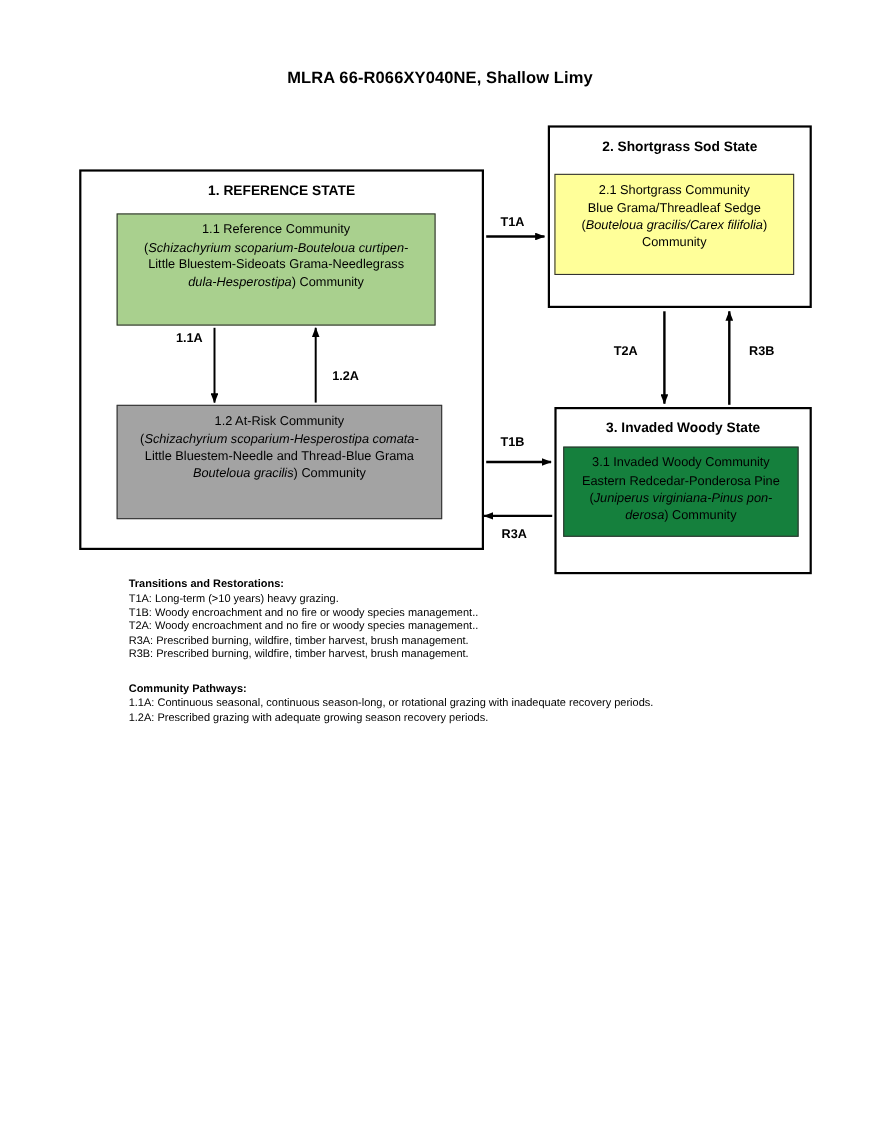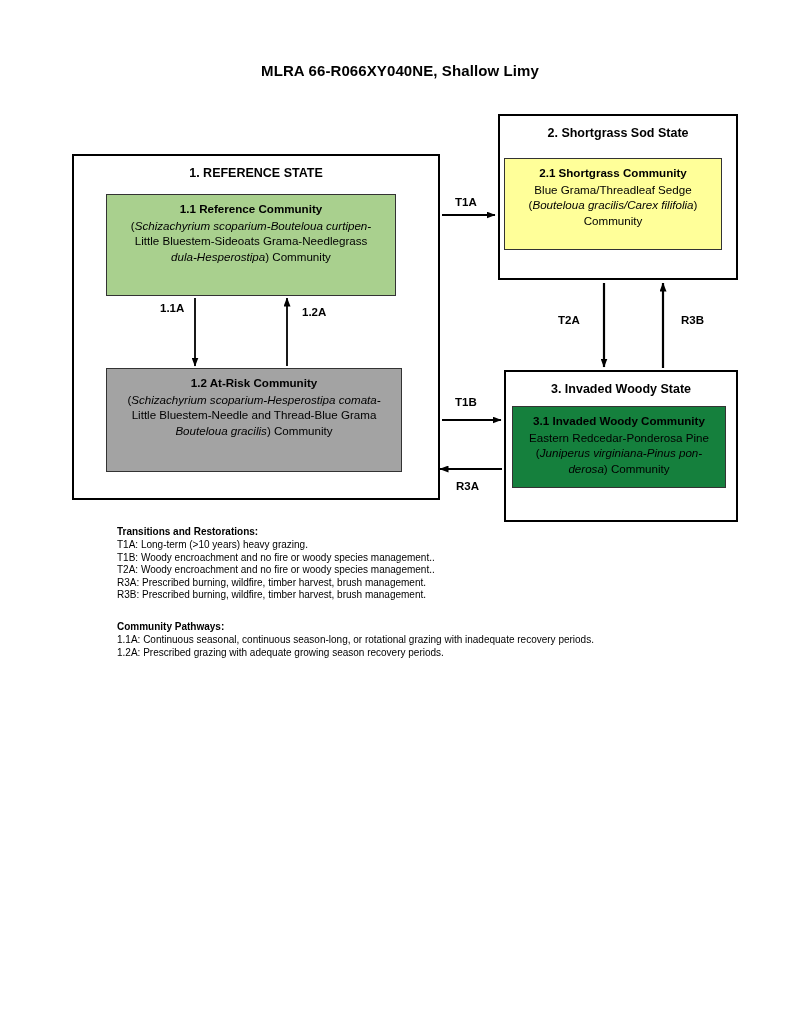--- a/index.html
+++ b/index.html
@@ -61,21 +61,21 @@
   .community-box {
     position: absolute;
     border: 1.5px solid #333333;
     box-sizing: border-box;
     text-align: center;
     padding: 6px 7px 6px 7px;
     line-height: 15.5px;
     font-size: 11.6px;
   }
   .community-box .c-title {
-    font-weight: bold;
+    font-weight: normal;
     display: block;
     margin-bottom: 1px;
   }
   .community-box .c-line { display: block; }
   .community-box i { }
 
   #community-1-1 {
     left: 106px; top: 194px; width: 290px; height: 102px;
     background: #a9d08e;
   }
@@ -98,21 +98,21 @@
     font-size: 11.5px;
     font-weight: bold;
     white-space: nowrap;
   }
   #label-t1a  { left: 455px; top: 196px; }
   #label-t1b  { left: 455px; top: 396px; }
   #label-r3a  { left: 456px; top: 480px; }
   #label-t2a  { left: 558px; top: 314px; }
   #label-r3b  { left: 681px; top: 314px; }
   #label-1-1a { left: 160px; top: 302px; }
-  #label-1-2a { left: 302px; top: 306px; }
+  #label-1-2a { left: 302px; top: 336px; }
 
   
   .legend {
     position: absolute;
     left: 117px;
     font-size: 10px;
     line-height: 12.6px;
     white-space: nowrap;
   }
   #legend-transitions { top: 526px; }

